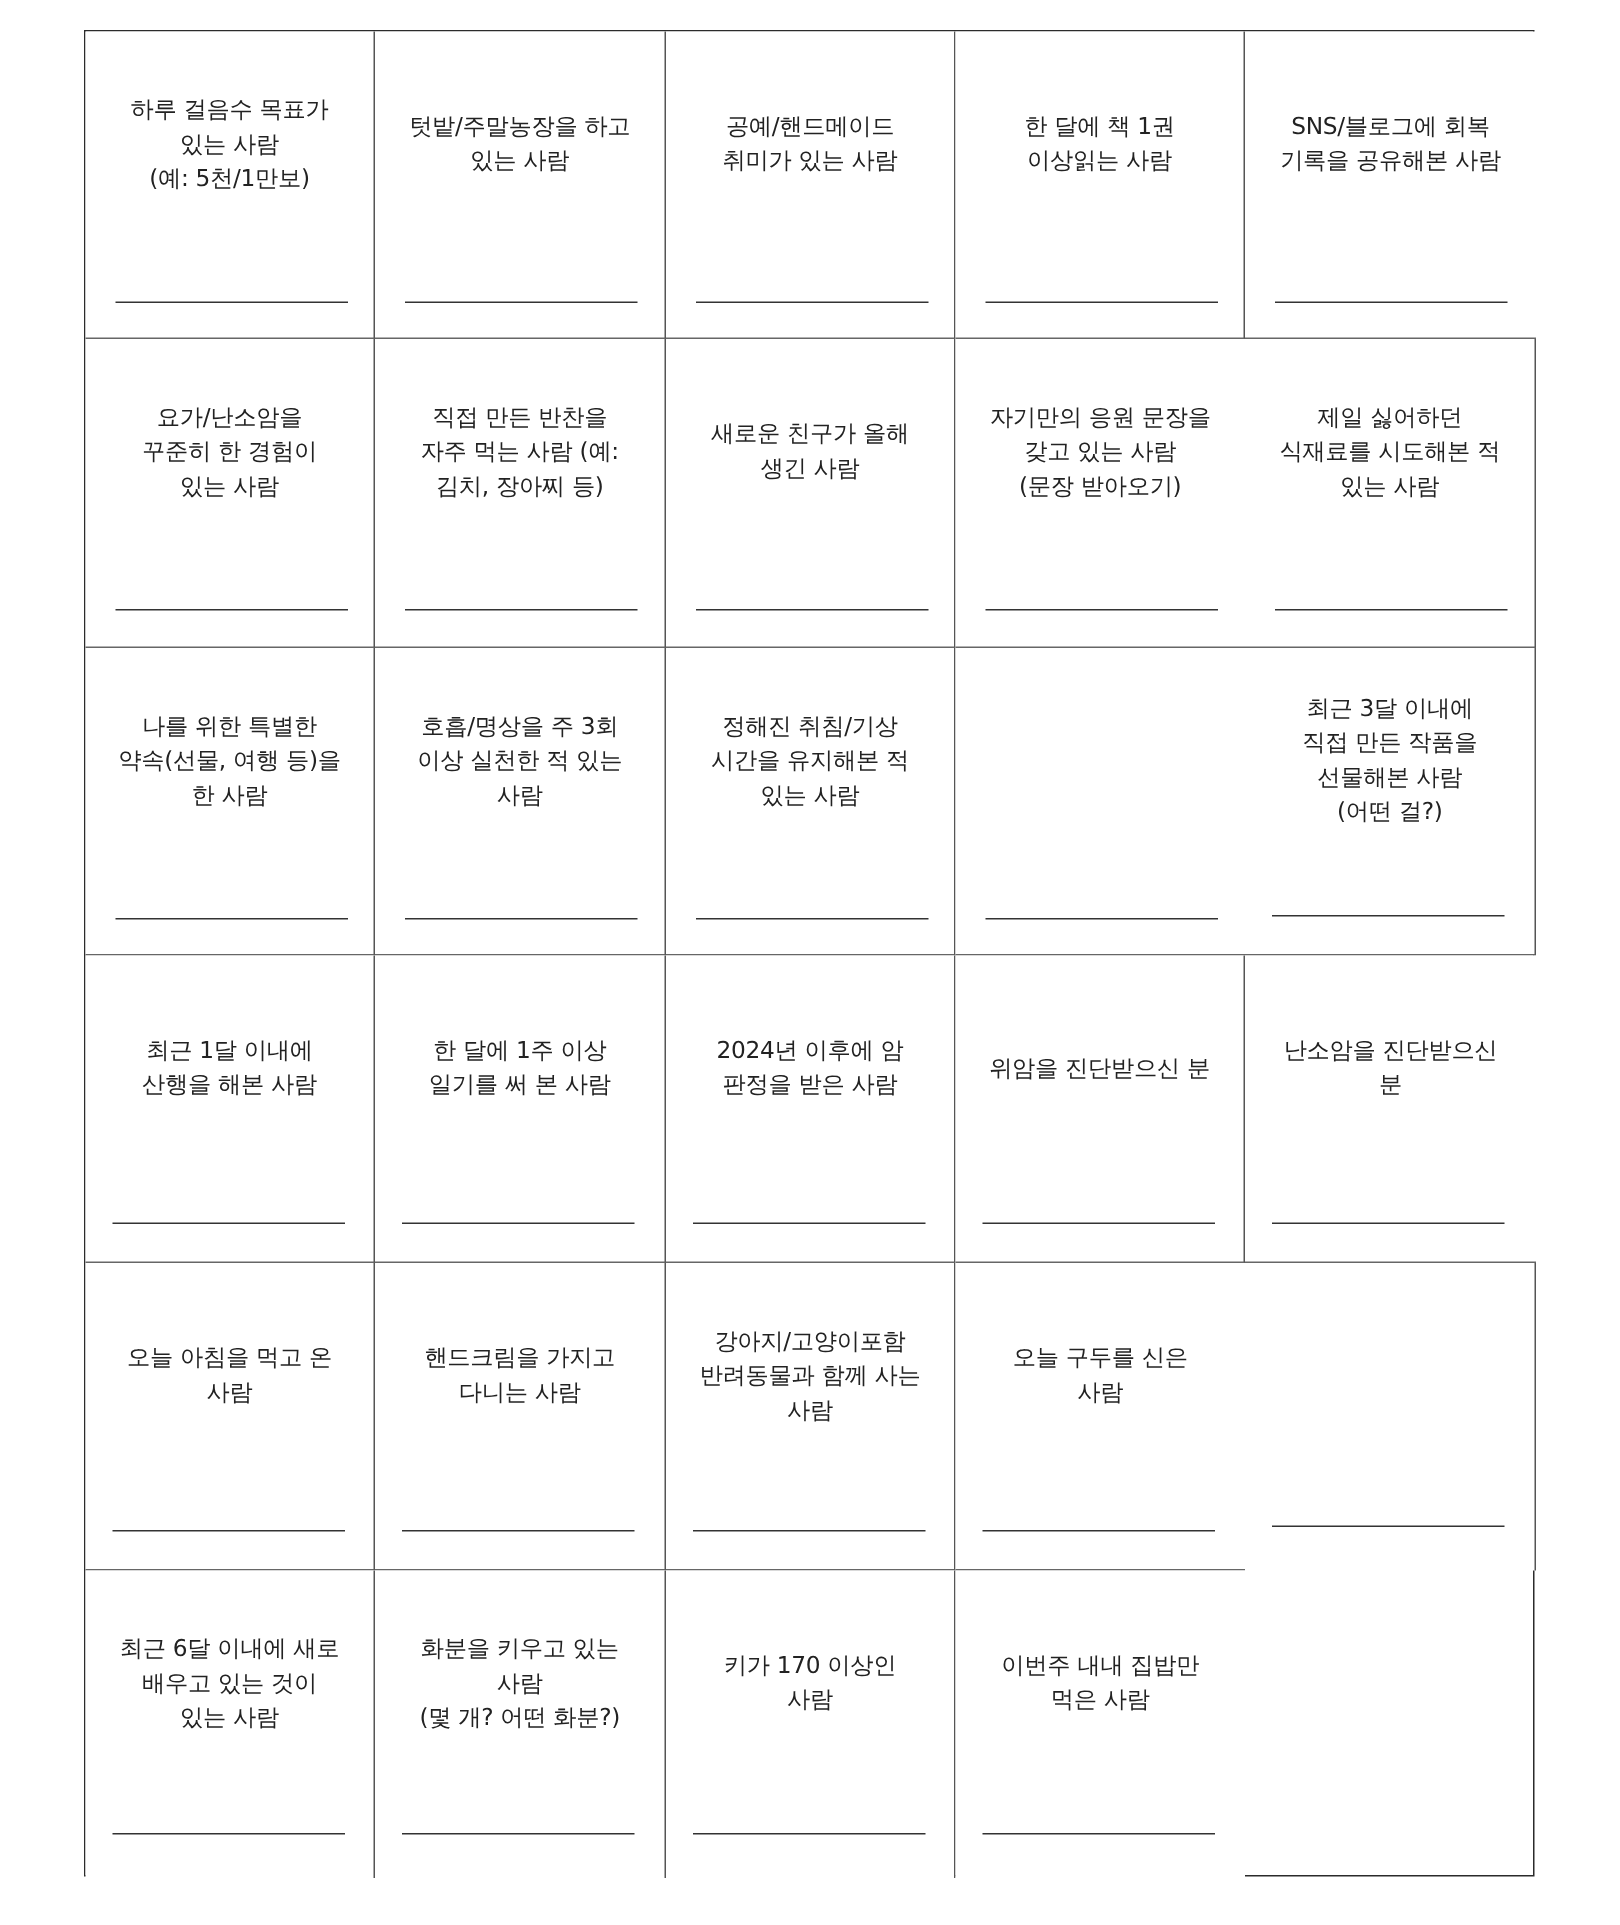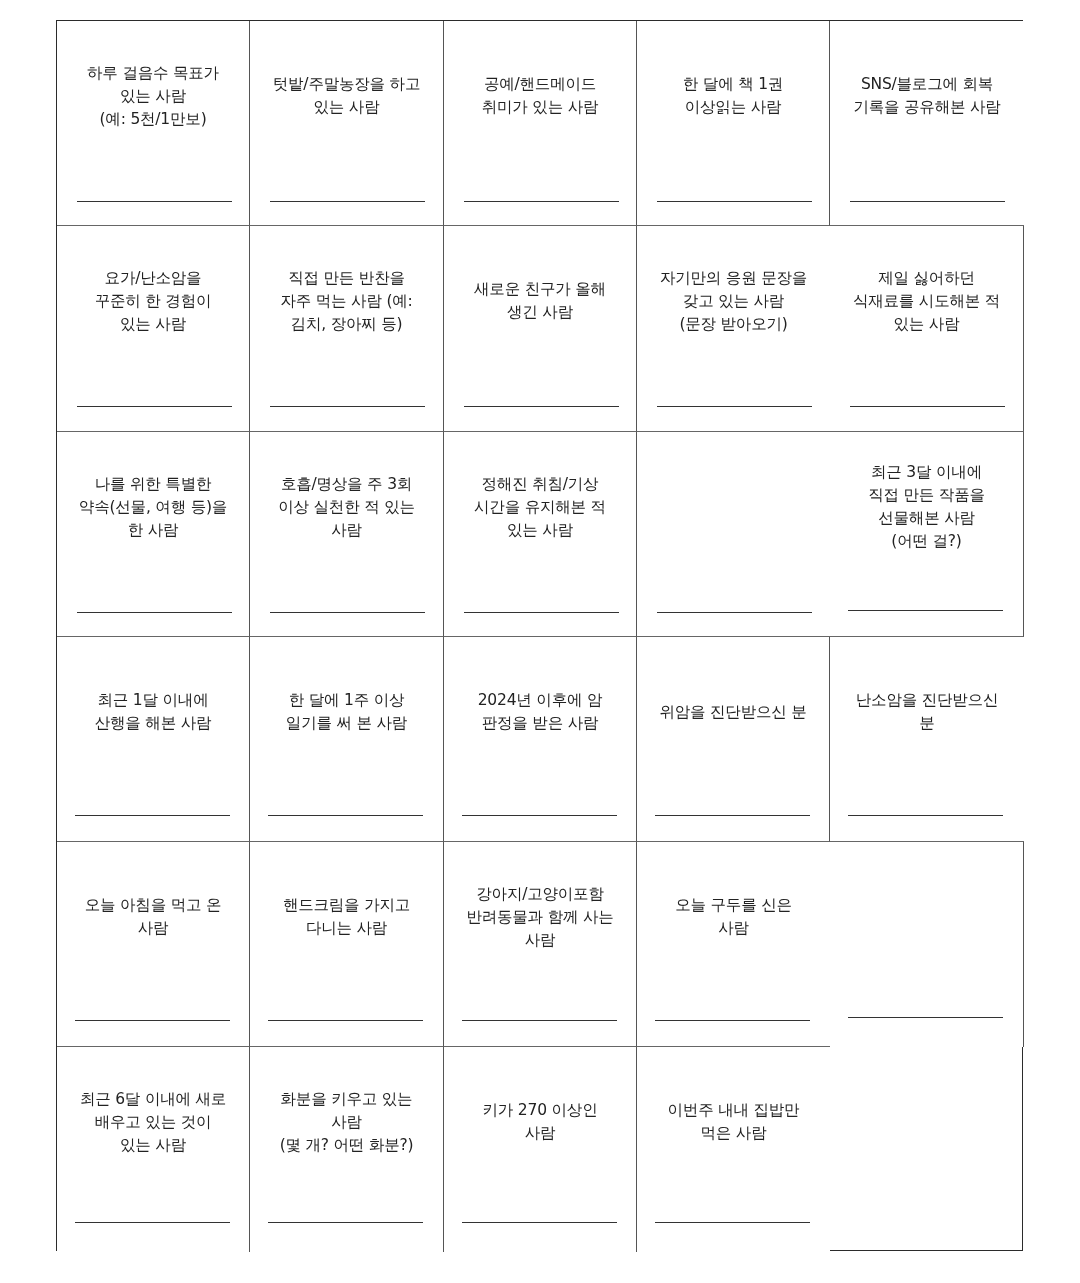--- a/index.html
+++ b/index.html
@@ -208,21 +208,21 @@
 있는 사람</div>
     <div class="answer-line"></div>
   </div>
   <div class="cell row-6 last-row">
     <div class="cell-text">화분을 키우고 있는
 사람
 (몇 개? 어떤 화분?)</div>
     <div class="answer-line"></div>
   </div>
   <div class="cell row-6 last-row">
-    <div class="cell-text">키가 270 이상인
+    <div class="cell-text">키가 170 이상인
 사람</div>
     <div class="answer-line"></div>
   </div>
   <div class="cell row-6 last-row last-col">
     <div class="cell-text">이번주 내내 집밥만
 먹은 사람</div>
     <div class="answer-line"></div>
   </div>
 </div>
 

